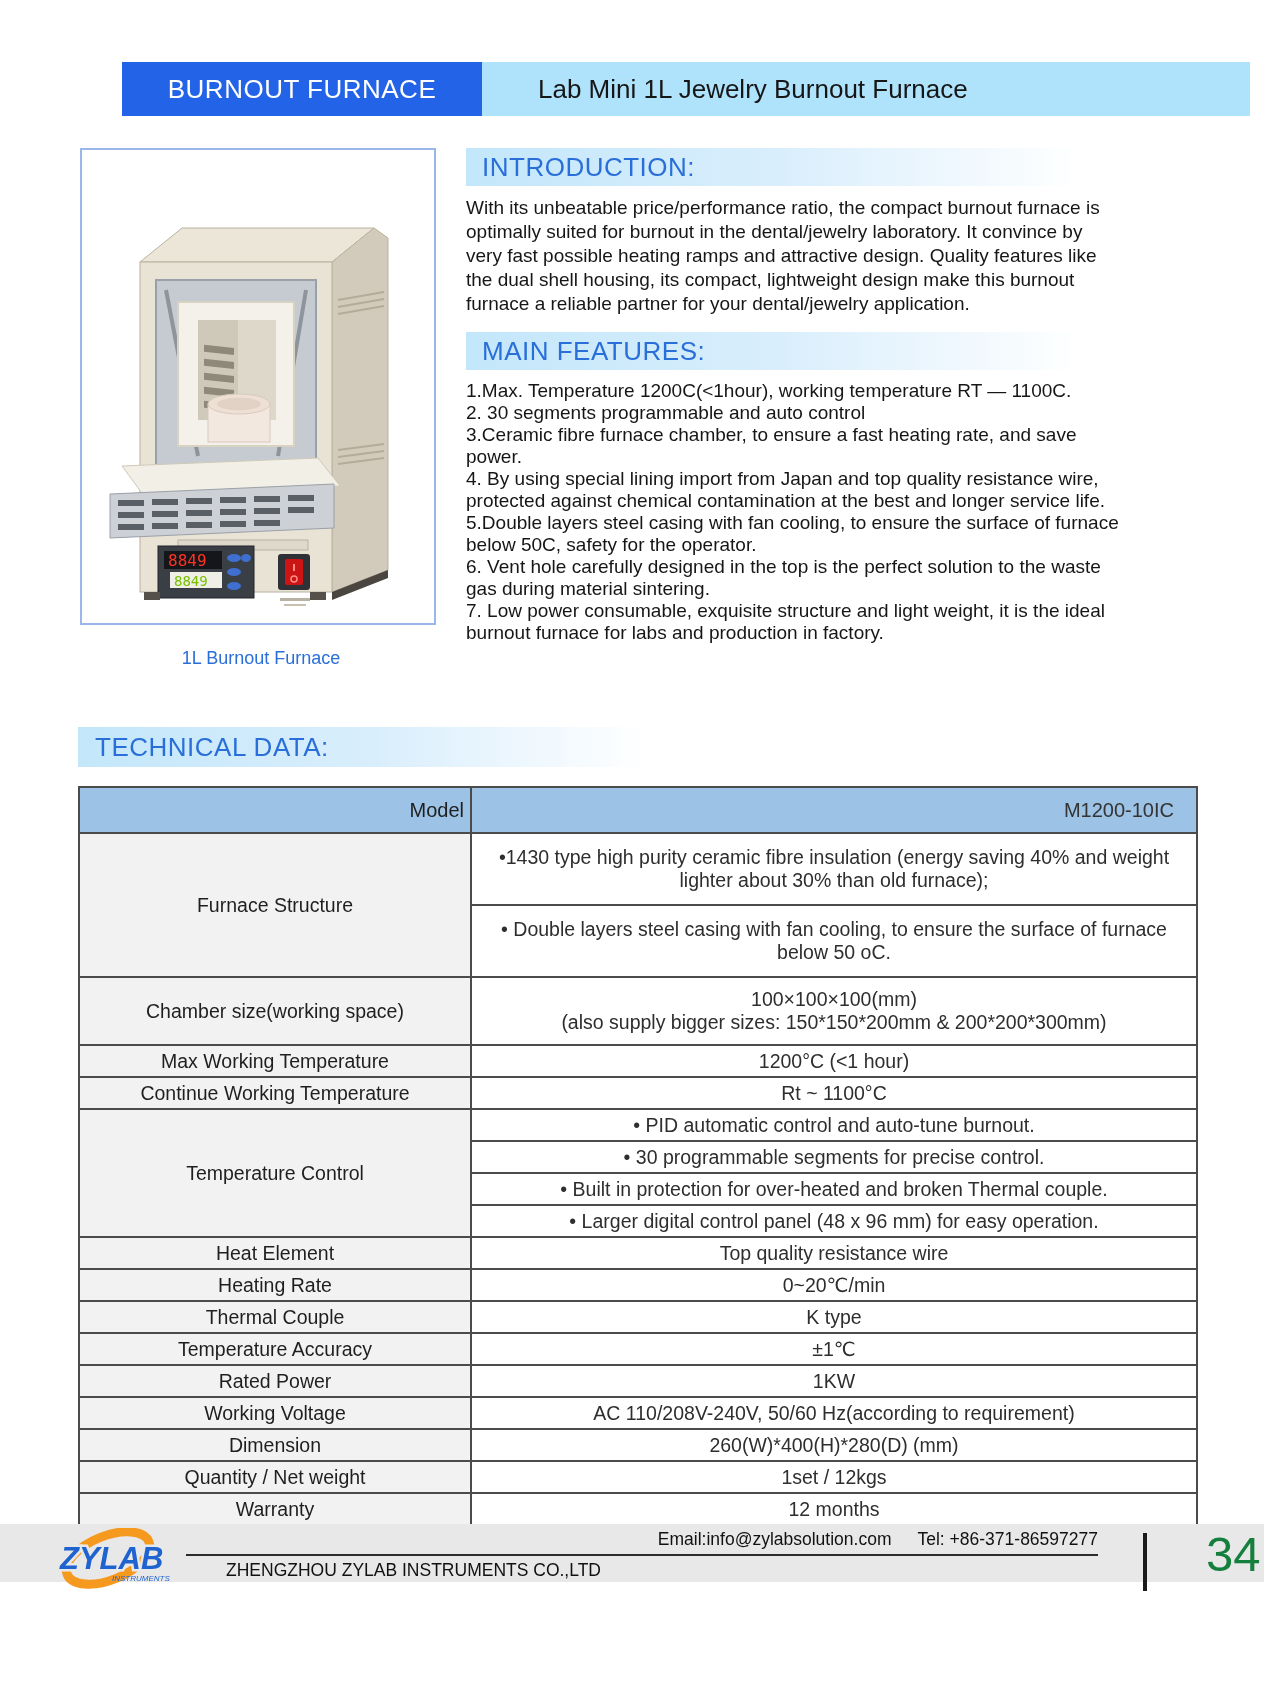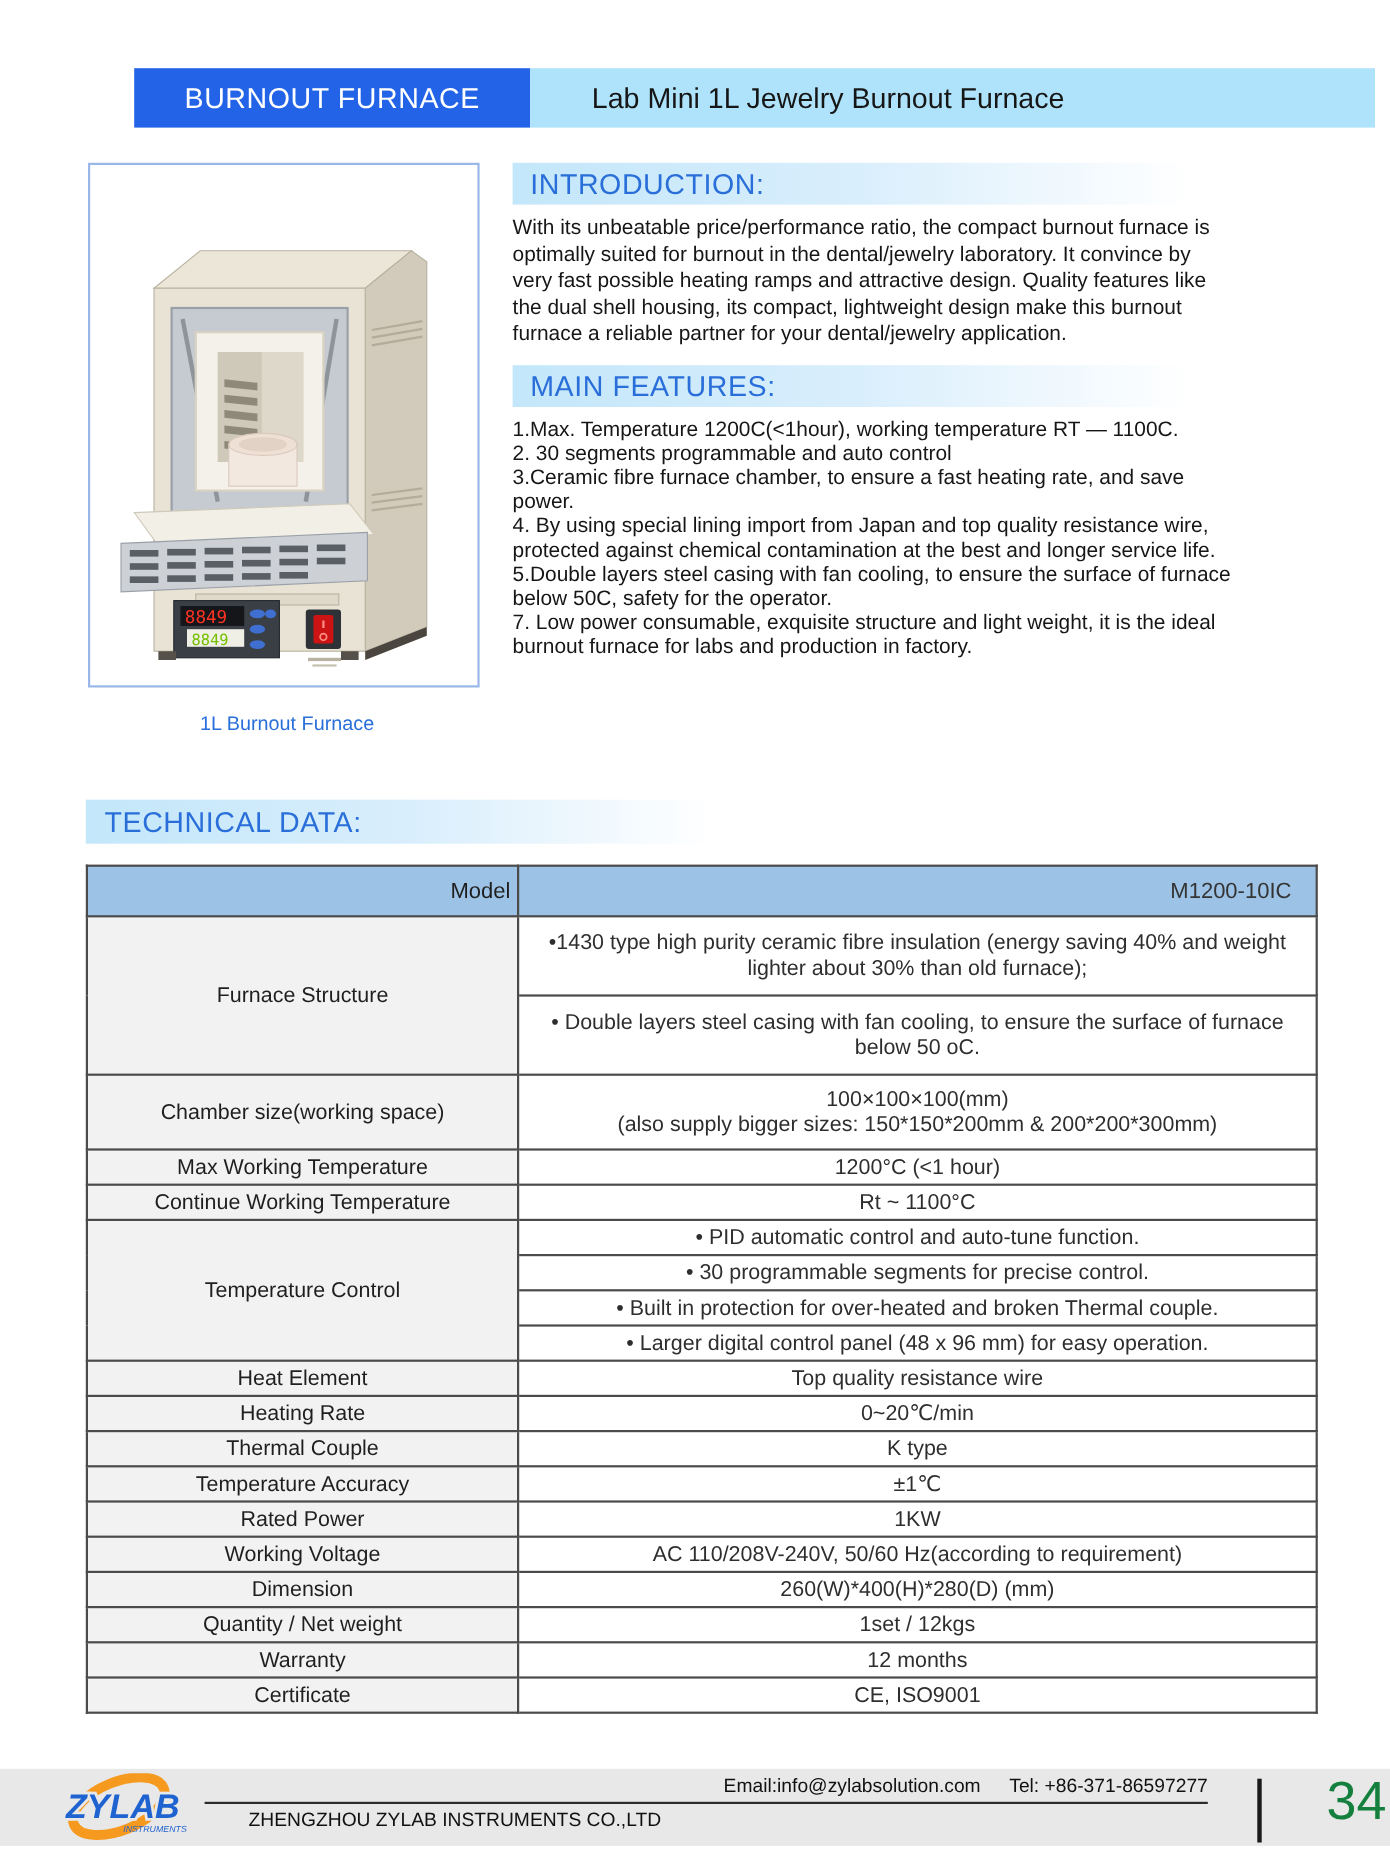--- a/index.html
+++ b/index.html
@@ -52,21 +52,21 @@
     border:2px solid #4b4b4b; text-align:center; vertical-align:middle;
     font-size:19.5px; color:#2e2e2e; background:#ffffff; padding:2px 22px;
   }
   table.spec td.lcol { background:#f2f2f2; color:#1f1f1f; padding:2px 6px; }
   col.c-label { width:392px; }
   tr.hdr td { background:#9cc2e5 !important; color:#343434; font-size:20px;text-align:right; }
   tr.h46 { height:46px; } tr.h72 { height:72px; } tr.h68 { height:68px; } tr.h32 { height:32px; }
   td.lb { border-bottom:1px solid #b9b9b9; }
   td.lt { border-top:1px solid #b9b9b9; }
   
-  .footer { position:absolute; left:0; top:1608px; width:1264px; height:70px; background:#e8e8e8; }
+  .footer { position:absolute; left:0; top:1524px; width:1264px; height:58px; background:#e8e8e8; }
   .footer-rule { position:absolute; left:186px; top:30px; width:912px; height:2px; background:#2b2b2b; }
   .footer-contact {
     position:absolute; right:166px; top:5px; font-size:17.5px; color:#111111; white-space:nowrap;
   }
   .footer-contact .sep { display:inline-block; width:26px; }
   .footer-company { position:absolute; left:226px; top:36px; font-size:17.5px; color:#111111; }
   .page-bar { position:absolute; left:1143px; top:9px; width:4px; height:58px; background:#1a1a1a; }
   .page-number { position:absolute; left:1158px; top:2px; font-size:49px; color:#15803d;margin-left:48px; }
   .logo-wrap { position:absolute; left:50px; top:4px; }
 </style>
@@ -176,20 +176,21 @@
   <div class="right-col">
     <div class="band">INTRODUCTION:</div>
     <div class="intro-body">With its unbeatable price/performance ratio, the compact burnout furnace is optimally suited for burnout in the dental/jewelry laboratory. It convince by very fast possible heating ramps and attractive design. Quality features like the dual shell housing, its compact, lightweight design make this burnout furnace a reliable partner for your dental/jewelry application.</div>
     <div class="band features-band">MAIN FEATURES:</div>
     <div class="features-list">
       <p class="feature-item">1.Max. Temperature 1200C(&lt;1hour), working temperature RT — 1100C.</p>
       <p class="feature-item">2. 30 segments programmable and auto control</p>
       <p class="feature-item">3.Ceramic fibre furnace chamber, to ensure a fast heating rate, and save power.</p>
       <p class="feature-item">4. By using special lining import from Japan and top quality resistance wire, protected against chemical contamination at the best and longer service life.</p>
       <p class="feature-item">5.Double layers steel casing with fan cooling, to ensure the surface of furnace below 50C, safety for the operator.</p>
+      <p class="feature-item">6. Vent hole carefully designed in the top is the perfect solution to the waste gas during material sintering.</p>
       <p class="feature-item">7. Low power consumable, exquisite structure and light weight, it is the ideal burnout furnace for labs and production in factory.</p>
     </div>
   </div>
 
   <div class="tech-band">TECHNICAL DATA:</div>
 
   <table class="spec">
     <colgroup>
         <col class="c-label">
         <col>
@@ -216,21 +217,21 @@
     <tr class="h32">
       <td class="lcol">Max Working Temperature</td>
       <td>1200°C (&lt;1 hour)</td>
     </tr>
     <tr class="h32">
       <td class="lcol">Continue Working Temperature</td>
       <td>Rt ~ 1100°C</td>
     </tr>
     <tr class="h32">
       <td class="lcol" rowspan="4">Temperature Control</td>
-      <td class="lb">• PID automatic control and auto-tune function.</td>
+      <td class="lb">• PID automatic control and auto-tune burnout.</td>
     </tr>
     <tr class="h32">
           <td class="lt lb">• 30 programmable segments for precise control.</td>
         </tr>
     <tr class="h32">
           <td class="lt lb">• Built in protection for over-heated and broken Thermal couple.</td>
         </tr>
     <tr class="h32">
           <td class="lt">• Larger digital control panel (48 x 96 mm) for easy operation.</td>
         </tr>

